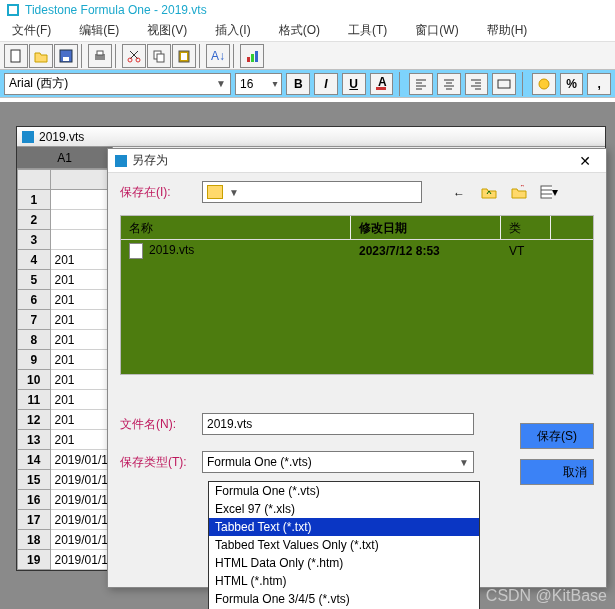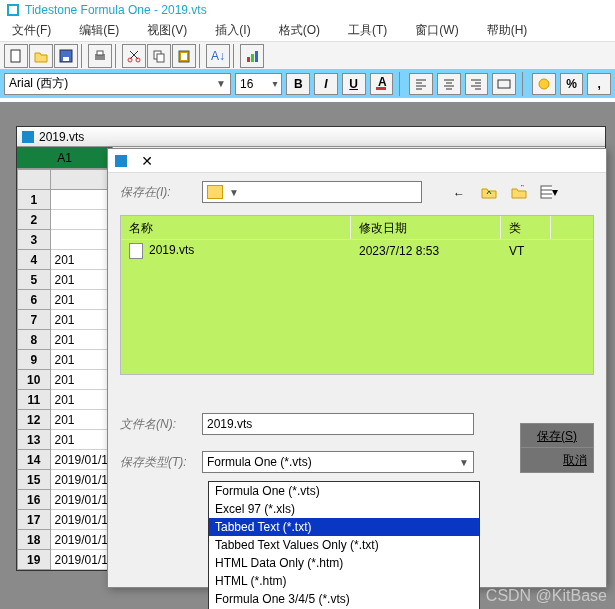--- a/index.html
+++ b/index.html
@@ -21,61 +21,61 @@
 .size-select { width: 48px; height: 22px; border: 1px solid #888; background: #fff; padding: 0 4px; display: flex; align-items: center; justify-content: space-between; }
 .fmt-btn { width: 24px; height: 22px; border: 1px solid #888; background: #f4f4f4; display: flex; align-items: center; justify-content: center; cursor: pointer; font-weight: bold; }
 .dropdown-arrow { font-size: 10px; color: #555; }
 
 .workspace { position: absolute; top: 102px; left: 0; right: 0; bottom: 0; background: #8a8a8a; padding: 24px 0 0 16px; }
 .spreadsheet-window { position: absolute; left: 16px; top: 24px; width: 590px; background: #fff; border: 1px solid #333; }
 .sheet-titlebar { height: 20px; background: linear-gradient(#fff,#e8e8e8); display: flex; align-items: center; padding: 0 4px; border-bottom: 1px solid #999; }
 .sheet-icon { width: 14px; height: 14px; margin-right: 4px; }
 
 .cell-ref { height: 22px; display: flex; border-bottom: 1px solid #999; }
-.cell-ref-box { width: 96px; border-right: 1px solid #999; display: flex; align-items: center; justify-content: center; background: #15803d; }
+.cell-ref-box { width: 96px; border-right: 1px solid #999; display: flex; align-items: center; justify-content: center; background: #737373; }
 .cell-ref-rest { flex: 1; background: #fff; }
 
 .grid { border-collapse: collapse; }
 .grid .hdr { background: #e8e8e8; border: 1px solid #a0a0a0; text-align: center; height: 20px; }
 .grid .corner { width: 34px; background: #e8e8e8; border: 1px solid #a0a0a0; }
 .grid .rowhdr { width: 34px; background: #e8e8e8; border: 1px solid #a0a0a0; text-align: center; font-weight: bold; }
 .grid td { border: 1px solid #d0d0d0; height: 20px; padding: 0 4px; }
 .col-a { width: 140px; }
 .col-b { width: 380px; }
 .col-c { width: 70px; text-align: center; }
 
 
 .dialog { position: absolute; left: 107px; top: 148px; width: 500px; height: 440px; background: #f0f0f0; border: 1px solid #888; box-shadow: 2px 2px 8px rgba(0,0,0,0.3); z-index: 10; }
 .dlg-titlebar { height: 24px; background: #fff; display: flex; align-items: center; padding: 0 6px; border-bottom: 1px solid #ddd; }
 .dlg-title { flex: 1; color: #333; }
 .dlg-close { width: 30px; height: 20px; display: flex; align-items: center; justify-content: center; cursor: pointer; font-size: 14px; }
 
 .dlg-row { display: flex; align-items: center; padding: 8px 12px; gap: 10px; }
-.dlg-label { width: 72px; color: #737373; font-style: italic; }
+.dlg-label { width: 72px; color: #be185d; }
 .dlg-folder-select { flex: 1; max-width: 220px; height: 22px; border: 1px solid #7a7a7a; background: #fff; display: flex; align-items: center; padding: 0 4px; }
 .folder-icon { width: 16px; height: 14px; background: #ffd96b; border: 1px solid #c9a000; margin-right: 6px; }
 .nav-icons { display: flex; gap: 12px; margin-left: 18px; align-items: center; }
 .nav-icon { width: 18px; height: 18px; display: flex; align-items: center; justify-content: center; cursor: pointer; }
 
-.file-list { margin: 4px 12px; height: 160px; background: #bef264; border: 1px solid #bbb; overflow: hidden; }
+.file-list { margin: 4px 12px; height: 160px; background: #4d7c0f; border: 1px solid #bbb; overflow: hidden; }
 .file-list-hdr { display: flex; height: 24px; border-bottom: 1px solid #ddd; }
 .file-list-hdr div { padding: 4px 8px; border-right: 1px solid #eee; }
 .flh-name { width: 230px; }
-.flh-date { width: 150px; }
+.flh-date { width: 150px; font-weight: bold; }
 .flh-type { width: 50px; }
 .file-row { display: flex; height: 22px; align-items: center; }
 .file-row div { padding: 2px 8px; }
 .file-doc-icon { width: 14px; height: 16px; border: 1px solid #888; background: #fff; margin-right: 6px; display: inline-block; vertical-align: middle; }
 
 .dlg-input { flex: 1; max-width: 272px; height: 22px; border: 1px solid #7a7a7a; background: #fff; padding: 0 4px; display: flex; align-items: center; }
 .dlg-combo { flex: 1; max-width: 272px; height: 22px; border: 1px solid #7a7a7a; background: #fff; padding: 0 4px; display: flex; align-items: center; justify-content: space-between; position: relative; }
 
-.dlg-btn { position: absolute; right: 12px; width: 74px; height: 26px; border: 1px solid #888; background: #737373; display: flex; align-items: center; justify-content: center; cursor: pointer; text-decoration: underline; }
+.dlg-btn { position: absolute; right: 12px; width: 74px; height: 26px; border: 1px solid #888; background: #3b82f6; display: flex; align-items: center; justify-content: center; cursor: pointer; }
 .btn-save { top: 274px; }
-.btn-cancel { top: 298px; padding-left: 36px; }
+.btn-cancel { top: 310px; padding-left: 36px; }
 
 .dropdown-list { position: absolute; left: 100px; top: 332px; width: 272px; background: #fff; border: 1px solid #333; z-index: 20; }
 .dropdown-item { padding: 2px 6px; cursor: pointer; }
 .dropdown-item.selected { background: #0a36c4; color: #fff; }
 
 .watermark { position: absolute; right: 8px; bottom: 4px; color: #c8c8c8; font-size: 16px; z-index: 30; }
 </style>
 </head>
 <body>
 
@@ -348,20 +348,21 @@
         </tbody>
       </table>
   </div>
 </div>
 
 <div class="dialog">
   <div class="dlg-titlebar">
     <span class="sheet-icon"><svg viewBox="0 0 14 14">
           <rect x="1" y="1" width="12" height="12" fill="#1b8acc"></rect>
         </svg></span>
+    <span class="dlg-title">另存为</span>
     <div class="dlg-close">✕</div>
   </div>
 
   <div class="dlg-row">
     <span class="dlg-label">保存在(I):</span>
     <div class="dlg-folder-select">
       <span class="folder-icon"></span>
       <span class="dropdown-arrow">▼</span>
     </div>
     <div class="nav-icons">

